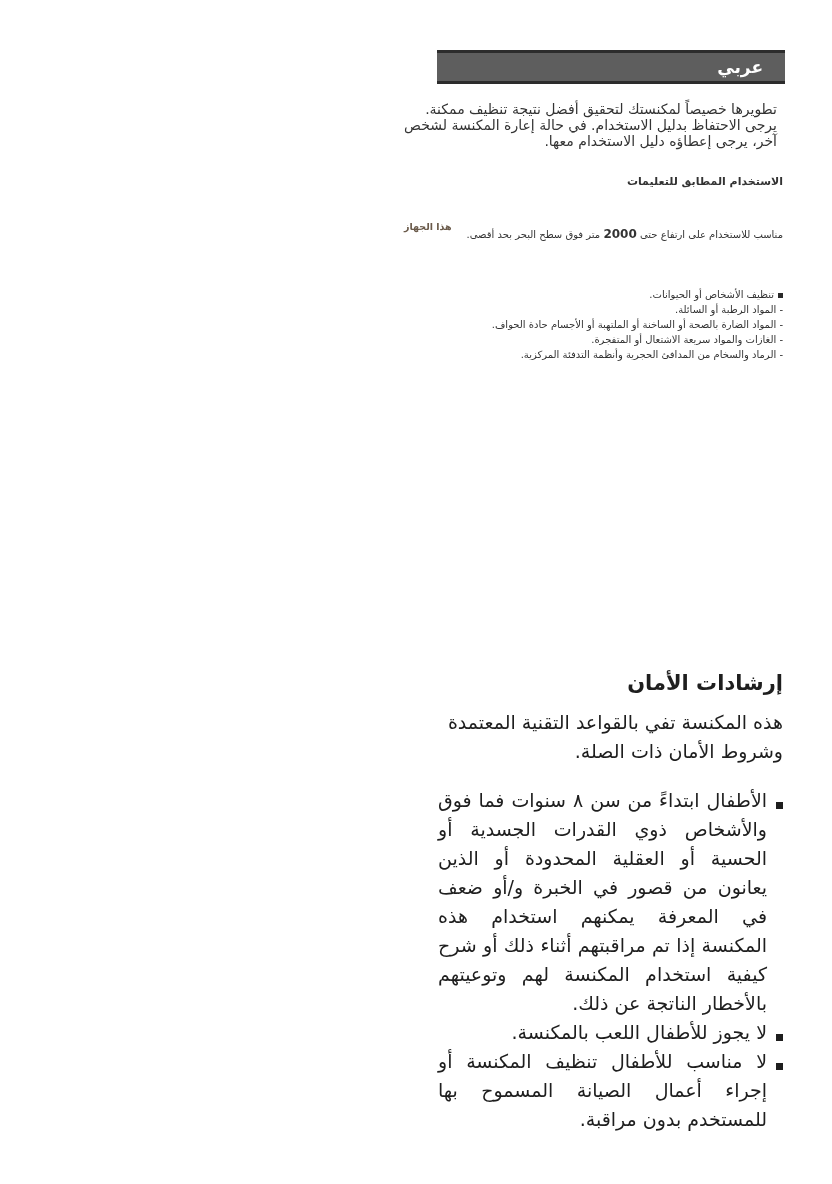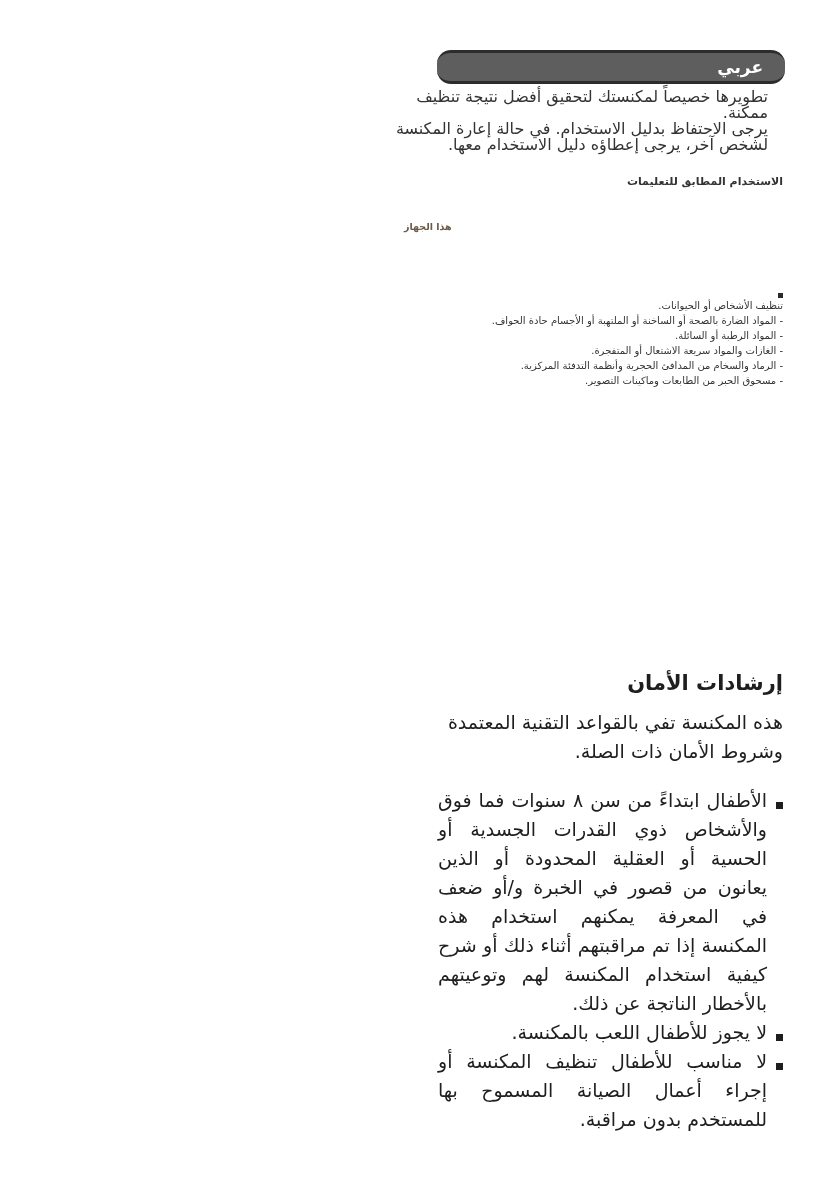--- a/index.html
+++ b/index.html
@@ -19,44 +19,44 @@
     .lang-bar {
       position: absolute;
       left: 437px; top: 50px;
       width: 348px; height: 34px;
       background: #5e5e5e;
       border-top: 3px solid #2c2c2c;
       border-bottom: 3px solid #2c2c2c;
       direction: rtl;
       text-align: right;
       padding-right: 22px;
-      border-radius: 14px;
     }
     .lang-bar span {
       color: #ffffff;
       font-family: "DejaVu Sans", sans-serif;
       font-size: 17px;
       font-weight: bold;
       line-height: 28px;
     }
 
     .rtl {
       direction: rtl;
       text-align: right;
       unicode-bidi: embed;
     }
 
     
     .small {
       position: absolute;
-      right: 64px;
+      right: 55px;
       font-family: "DejaVu Sans", sans-serif;
-      font-size: 16px;
+      font-size: 14px;
       line-height: 16px;
       color: #333333;
+      margin-top: 12px;
     }
     .intro { top: 89px; width: 400px; }
 
     .h-usage {
       position: absolute;
       right: 49px; top: 175px;
       font-size: 11px;
       font-weight: bold;
       color: #333333;
     }
@@ -85,21 +85,21 @@
     }
     .avoid-list {
       position: absolute;
       right: 49px; top: 287px;
       width: 400px;
       list-style: none;
       font-size: 10px;
       line-height: 15px;
       color: #333333;
     }
-    .avoid-list li { display: flex; flex-direction: column; justify-content: flex-start; }
+    .avoid-list li { display: flex; flex-direction: row; justify-content: flex-start; }
     .bullet {
       display: inline-block;
       width: 5px; height: 5px;
       background: #2a2a2a;
       margin-left: 4px;
       margin-top: 6px;
       flex: 0 0 auto;
     }
     .dash-item { padding-right: 0; }
 
@@ -150,42 +150,44 @@
 
   <div class="small intro rtl">
     <div>تطويرها خصيصاً لمكنستك لتحقيق أفضل نتيجة تنظيف ممكنة.</div>
     <div>يرجى الاحتفاظ بدليل الاستخدام. في حالة إعارة المكنسة لشخص آخر، يرجى إعطاؤه دليل الاستخدام معها.</div>
   </div>
 
   <div class="h-usage rtl">الاستخدام المطابق للتعليمات</div>
 
   <div class="device-label">هذا الجهاز</div>
 
+  <div class="altitude rtl">
+    <span>مناسب للاستخدام على ارتفاع حتى</span>
+    <b>2000</b>
+    <span>متر فوق سطح البحر بحد أقصى.</span>
+  </div>
 
 
   <ul class="avoid-list rtl">
     <li>
       <span class="bullet"></span>
       <span>تنظيف الأشخاص أو الحيوانات.</span>
     </li>
     <li class="dash-item">
+      <span>- المواد الرطبة أو السائلة.</span>
+    </li>
+    <li class="dash-item">
       <span>- المواد الضارة بالصحة أو الساخنة أو الملتهبة أو الأجسام حادة الحواف.</span>
     </li>
     <li class="dash-item">
-      <span>- المواد الرطبة أو السائلة.</span>
-    </li>
-    <li class="dash-item">
       <span>- الغازات والمواد سريعة الاشتعال أو المتفجرة.</span>
     </li>
     <li class="dash-item">
       <span>- الرماد والسخام من المدافئ الحجرية وأنظمة التدفئة المركزية.</span>
     </li>
-    <li class="dash-item">
-      <span>- مسحوق الحبر من الطابعات وماكينات التصوير.</span>
-    </li>
   </ul>
 
   <div class="h-safety rtl">إرشادات الأمان</div>
 
   <div class="big safety-intro rtl">هذه المكنسة تفي بالقواعد التقنية المعتمدة وشروط الأمان ذات الصلة.</div>
 
   <ul class="safety-list rtl">
     <li>
       <span class="bullet"></span>
       <span class="txt">الأطفال ابتداءً من سن ٨ سنوات فما فوق والأشخاص ذوي القدرات الجسدية أو الحسية أو العقلية المحدودة أو الذين يعانون من قصور في الخبرة و/أو ضعف في المعرفة يمكنهم استخدام هذه المكنسة إذا تم مراقبتهم أثناء ذلك أو شرح كيفية استخدام المكنسة لهم وتوعيتهم بالأخطار الناتجة عن ذلك.</span>

